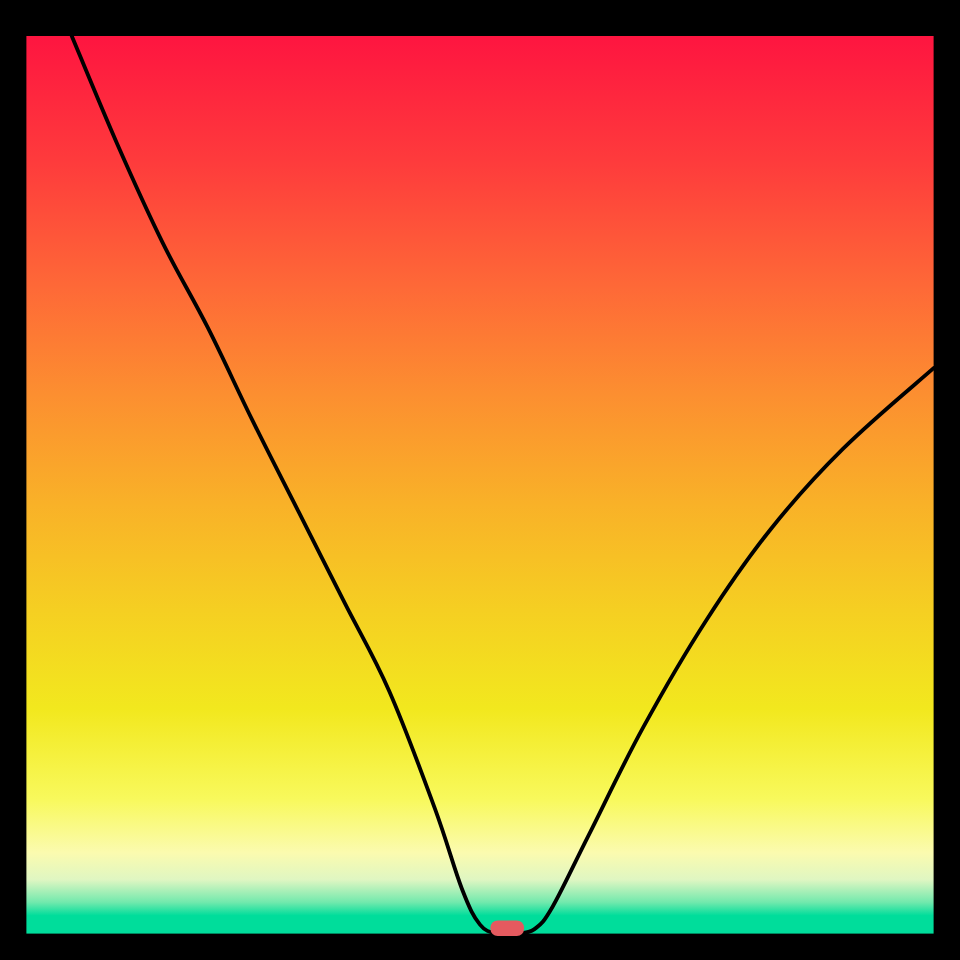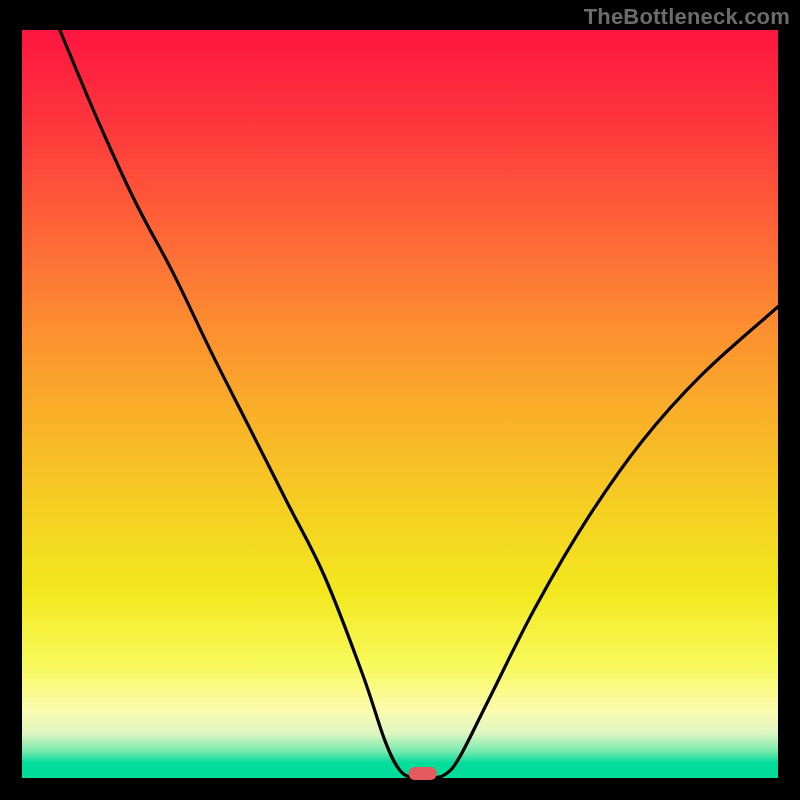--- a/index.html
+++ b/index.html
@@ -60,21 +60,20 @@
   }
   .minimum-marker {
     fill: #e55a5f;
   }
 </style>
 </head>
 <body>
 
 <div class="frame">
 
-  <div class="watermark">TheBottleneck.com</div>
 
   <div class="plot-area">
     <svg class="curve" viewBox="0 0 756 748" preserveAspectRatio="none">
       <path fill="none" stroke="#000000" stroke-width="3.2" stroke-linecap="round" stroke-linejoin="round" d="M 37.8 0.0 C 44.6 16.2, 62.0 58.8, 75.6 89.8 C 89.2 120.7, 99.8 144.4, 113.4 172.0 C 127.0 199.6, 137.6 216.2, 151.2 243.1 C 164.8 270.0, 175.4 294.0, 189.0 321.6 C 202.6 349.2, 213.2 369.5, 226.8 396.4 C 240.4 423.4, 251.0 444.3, 264.6 471.2 C 278.2 498.2, 288.8 515.1, 302.4 546.0 C 316.0 577.0, 329.3 613.7, 340.2 643.3 C 351.1 672.9, 356.1 693.1, 362.9 710.6 C 369.7 728.1, 372.6 733.8, 378.0 740.5 C 383.4 747.3, 387.7 746.7, 393.1 748.0 C 398.6 749.3, 402.8 748.7, 408.2 748.0 C 413.7 747.3, 417.9 748.3, 423.4 744.3 C 428.8 740.2, 430.3 739.7, 438.5 725.6 C 446.6 711.4, 455.1 692.6, 468.7 665.7 C 482.3 638.8, 496.4 608.3, 514.1 576.0 C 531.8 543.6, 547.9 515.8, 567.0 486.2 C 586.1 456.6, 599.5 437.0, 619.9 411.4 C 640.3 385.8, 655.9 368.3, 680.4 344.1 C 704.9 319.8, 742.4 288.9, 756.0 276.8"></path>
       <rect class="minimum-marker" rx="6" ry="6" width="28" height="13" x="386.7" y="737.0" fill="#e55a5f"></rect>
     </svg>
   </div>
 
 </div>
 

